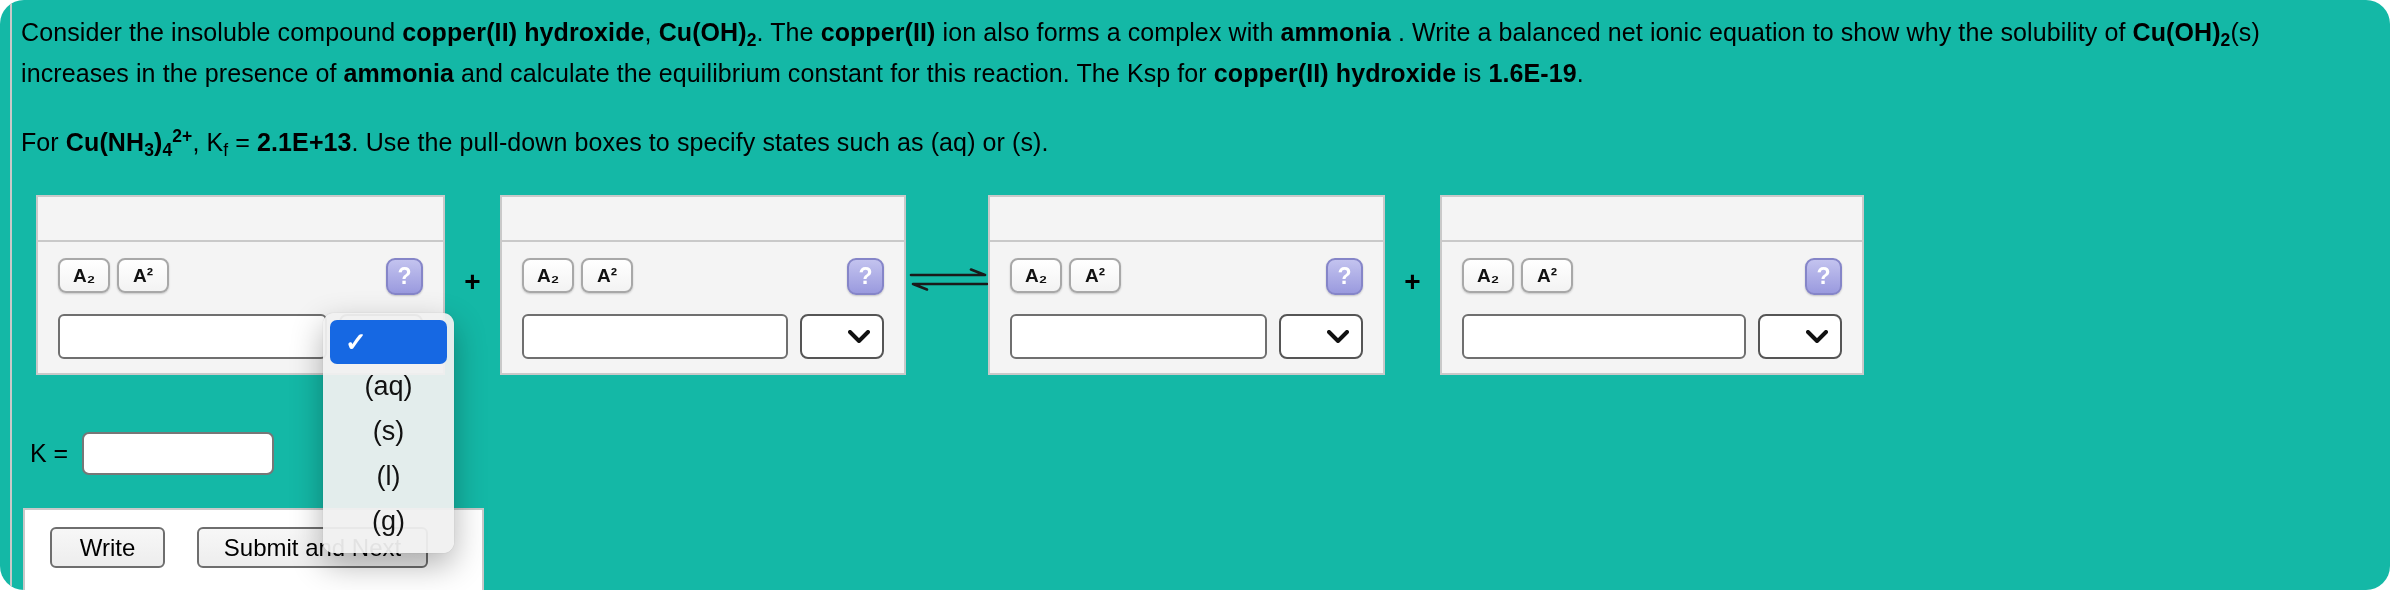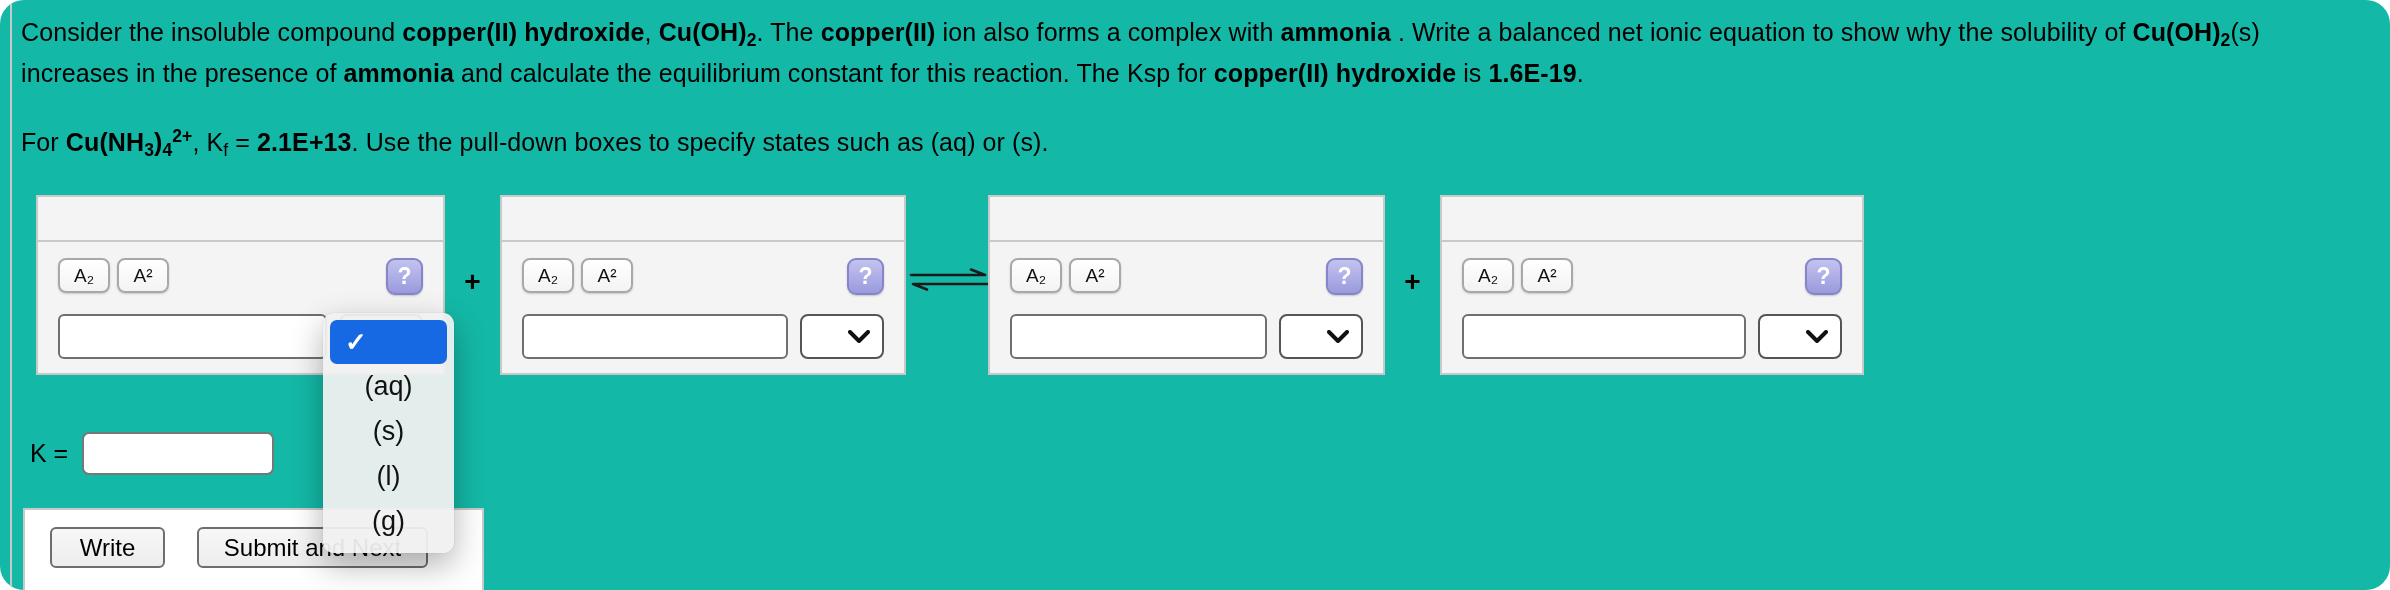--- a/index.html
+++ b/index.html
@@ -15,21 +15,21 @@
   .q-par sup { font-size:70%; vertical-align:9px; }
 
   
   .panel { position:absolute; top:195px; height:180px; background:#f4f4f4; border:2px solid #c9c9c9; }
   .panel-header { height:45px; border-bottom:2px solid #c9c9c9; }
   .panel-body { position:relative; height:131px; padding:16px 20px 0 20px; }
   .fmt-row { display:flex; align-items:flex-start; }
   .fmt-btn {
     height:35px; min-width:52px; padding:0 9px; margin-right:7px;
     background:linear-gradient(#ffffff,#f3f3f3); border:2px solid #a8a8a8; border-radius:8px;
-    font-family:"Liberation Sans",sans-serif; font-weight:400; font-size:19px; color:#111;
+    font-family:"Liberation Sans",sans-serif; font-weight:700; font-size:19px; color:#111;
     box-shadow:0 1px 2px rgba(0,0,0,.18); cursor:pointer;
   }
   .spacer { flex:1; }
   .help-btn {
     width:37px; height:37px; border-radius:9px; border:2px solid #8585c8;
     background:linear-gradient(#c3c3ef,#9a9ade); color:#fff; font-weight:700; font-size:23px;
     box-shadow:0 1px 2px rgba(0,0,0,.2); cursor:pointer; line-height:1;
   }
   .input-row { position:absolute; left:20px; right:20px; bottom:14px; display:flex; gap:12px; }
   .formula-input {

